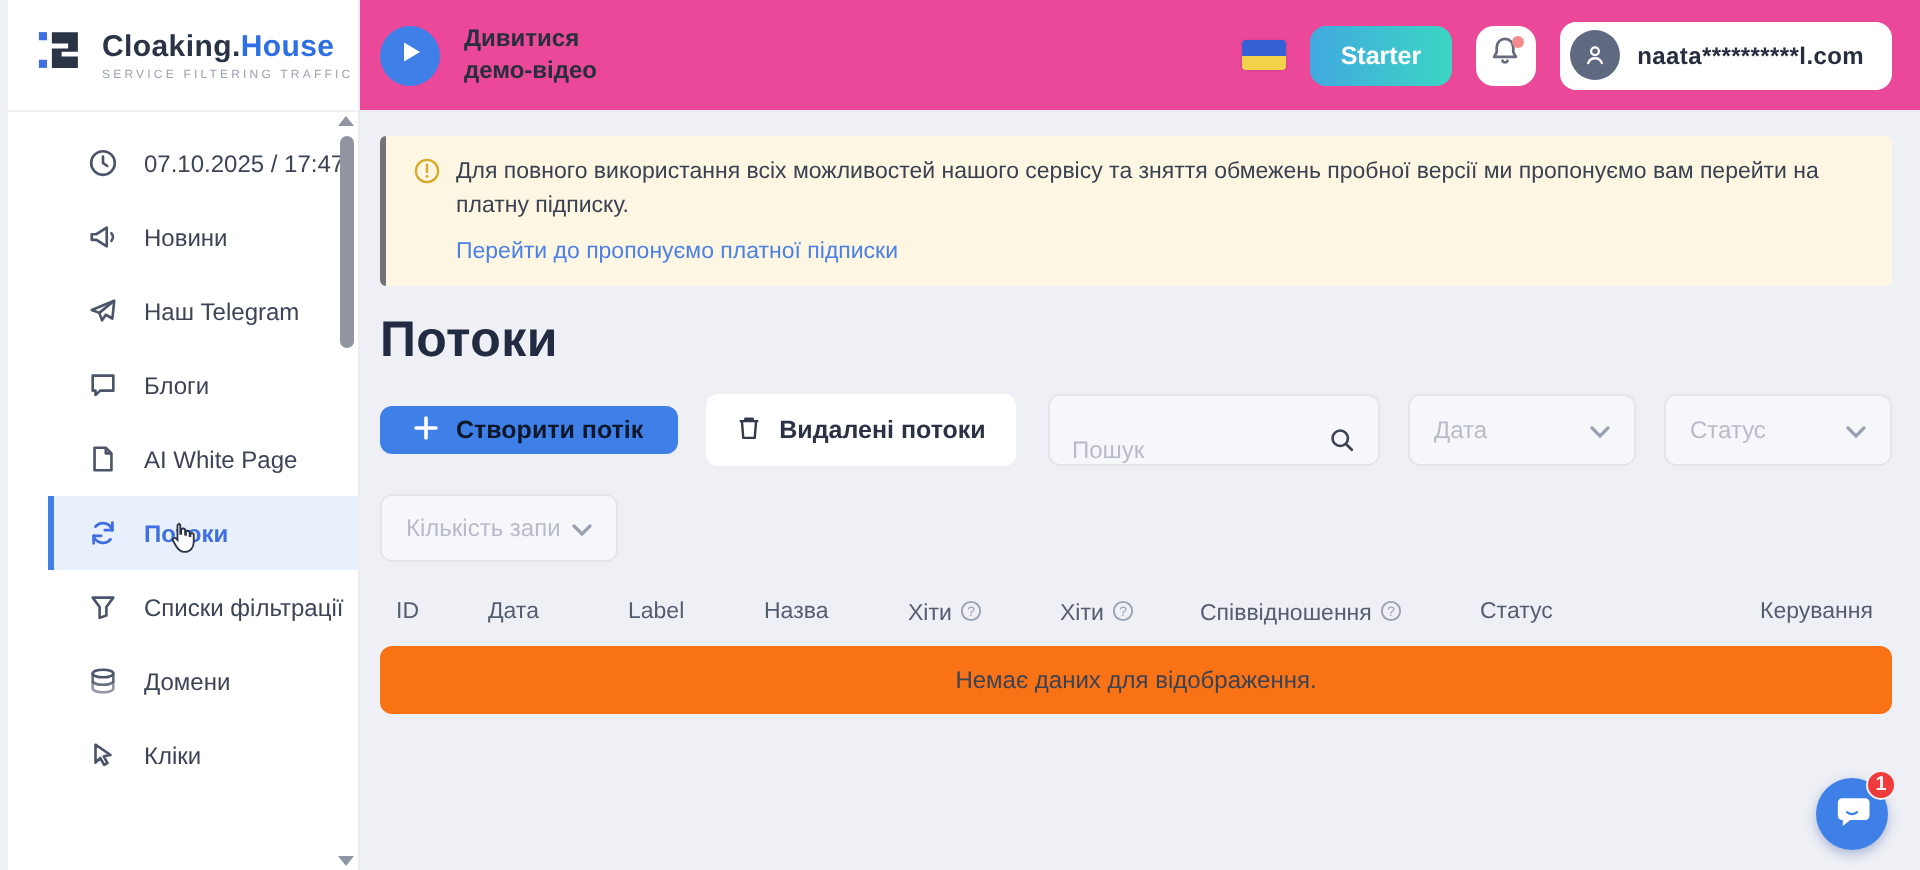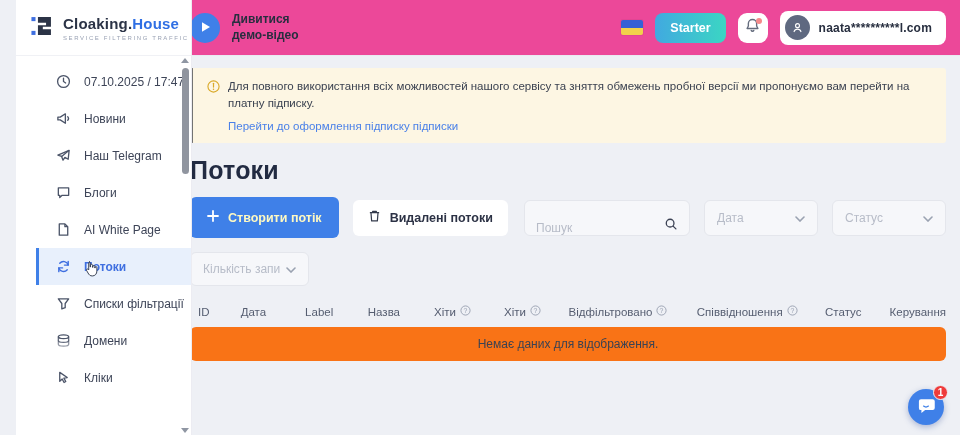--- a/index.html
+++ b/index.html
@@ -1,20 +1,20 @@
 <!DOCTYPE html>
 <html><head>
 <meta charset="utf-8">
 <style>
   * { margin:0; padding:0; box-sizing:border-box; }
   html,body { width:960px; height:435px; overflow:hidden; }
   body { font-family:"Liberation Sans", sans-serif; background:#eef0f5; color:#2b3346; position:relative; }
 
   
-  .sidebar { position:absolute; left:16px; top:0; width:176px; height:435px; background:#fff; border-right:1px solid #ececf2; z-index:5; }
+  .sidebar { position:absolute; left:4px; top:0; width:176px; height:435px; background:#fff; border-right:1px solid #ececf2; z-index:5; }
   .logo { height:56px; display:flex; align-items:center; gap:8px; padding-left:13px; border-bottom:1px solid #f0f1f5; }
   .logo-text .l1 { font-size:15px; font-weight:bold; letter-spacing:.2px; color:#2b3346; }
   .logo-text .l1 .accent { color:#2f6fe4; }
   .logo-text .l2 { font-size:6px; letter-spacing:1.6px; color:#9aa2b4; margin-top:2px; }
   .nav { padding-top:7px;margin-left:20px; }
   .side-item { height:37px; display:flex; align-items:center; gap:13px; padding:0 14px 0 19px; font-size:12px; color:#3d4457; cursor:pointer; white-space:nowrap; }
   .side-item .ic { width:16px; height:16px; flex:0 0 16px; color:#4b5468; display:flex; align-items:center; justify-content:center; }
   .side-item.active { background:#e8f0fc; box-shadow:inset 3px 0 0 #3f80e8; color:#3f6fe0; font-weight:bold; }
   .side-item.active .ic { color:#3f6fe0; }
   
@@ -42,30 +42,30 @@
   
   .main { position:absolute; left:176px; top:56px; right:0; bottom:0; padding:12px 14px; }
   .banner { background:#fdf6e3; border-left:3px solid #737373; border-radius:3px; padding:10px 14px 11px; }
   .banner-row { display:flex; gap:8px; }
   .warn-ic { flex:0 0 13px; margin-top:1px; }
   .banner-text { font-size:11.5px; color:#3a4150; line-height:1.45; max-width:700px; }
   .banner-link { display:block; margin:9px 0 0 21px; font-size:11.5px; color:#4a80e8; text-decoration:none; cursor:pointer; }
   .page-title { font-size:25px; font-weight:800; color:#222b42; margin:13px 0 12px; letter-spacing:.2px; }
 
   .toolbar { display:flex; align-items:center; gap:14px; }
-  .btn-primary { display:flex; align-items:center; gap:9px; background:#3f80e8; color:#fef9c3; border:none; border-radius:6px; height:41px; padding:0 17px; font-size:12.5px; font-weight:bold; cursor:pointer; font-family:inherit; }
+  .btn-primary { display:flex; align-items:center; gap:9px; background:#3f80e8; color:#0f172a; border:none; border-radius:6px; height:24px; padding:0 17px; font-size:12.5px; font-weight:bold; cursor:pointer; font-family:inherit; }
   .btn-white { display:flex; align-items:center; gap:9px; background:#fff; color:#2c3245; border:none; border-radius:6px; height:36px; padding:0 15px; font-size:12.5px; font-weight:bold; cursor:pointer; font-family:inherit; }
   .search-box { margin-left:auto; width:166px; height:36px; background:#f6f7fa; border:1px solid #e4e6ec; border-radius:6px; display:flex; align-items:flex-end; padding:0 11px; gap:8px; }
   .search-box input { border:none; outline:none; background:transparent; width:100%; font-size:12px; color:#3a4150; font-family:inherit; }
   .search-box input::placeholder { color:#b7bcc8; }
   .select-box { width:114px; height:36px; background:#f6f7fa; border:1px solid #e4e6ec; border-radius:6px; display:flex; align-items:center; justify-content:space-between; padding:0 12px; font-size:12px; color:#b7bcc8; cursor:pointer; }
   .row2 { margin-top:14px; }
   .select-box.perpage { width:119px; height:34px; }
 
-  .table-head { display:flex; margin-top:19px; padding-left:8px; font-size:11.5px; color:#555d70; align-items:center;gap:8px; }
+  .table-head { display:flex; margin-top:19px; padding-left:8px; font-size:11.5px; color:#555d70; align-items:flex-start;gap:8px; }
   .th { display:flex; align-items:center; gap:4px; }
   .th:nth-child(1){width:38px} .th:nth-child(2){width:62px} .th:nth-child(3){width:60px}
   .th:nth-child(4){width:64px} .th:nth-child(5){width:68px} .th:nth-child(6){width:62px}
   .th:nth-child(7){width:132px} .th:nth-child(8){width:132px} .th:nth-child(9){width:62px}
   .th:nth-child(10){flex:1}
   .empty-row { margin-top:9px; background:#f97316; border-radius:6px; height:34px; display:flex; align-items:center; justify-content:center; font-size:12px; color:#3b4252; }
 
   
   .chat-fab { position:absolute; right:16px; bottom:10px; width:36px; height:36px; border-radius:50%; background:#3f80e8; display:flex; align-items:center; justify-content:center; cursor:pointer; box-shadow:0 2px 6px rgba(40,70,150,.35); z-index:8; }
   .chat-badge { position:absolute; top:-4px; right:-4px; min-width:15px; height:15px; border-radius:50%; background:#ef3b3b; color:#fff; font-size:10px; font-weight:bold; display:flex; align-items:center; justify-content:center; border:1.5px solid #eef0f5; }
@@ -222,21 +222,21 @@
     <div class="banner-row">
       <span class="warn-ic">
         <svg width="13" height="13" viewBox="0 0 14 14" fill="none">
             <circle cx="7" cy="7" r="6" stroke="#d9a928" stroke-width="1.2"></circle>
             <path d="M7 3.6v4" stroke="#d9a928" stroke-width="1.3" stroke-linecap="round"></path>
             <circle cx="7" cy="9.9" r=".8" fill="#d9a928"></circle>
           </svg>
       </span>
       <span class="banner-text">Для повного використання всіх можливостей нашого сервісу та зняття обмежень пробної версії ми пропонуємо вам перейти на платну підписку.</span>
     </div>
-    <a class="banner-link">Перейти до оформлення підписку підписки</a>
+    <a class="banner-link">Перейти до пропонуємо платної підписки</a>
   </div>
 
   <h1 class="page-title">Потоки</h1>
 
   <div class="toolbar">
     <button class="btn-primary">
       <span>
         <svg width="12" height="12" viewBox="0 0 12 12">
             <path d="M6 1v10M1 6h10" stroke="#fff" stroke-width="1.8" stroke-linecap="round"></path>
           </svg>
@@ -304,27 +304,20 @@
       </span>
     <span class="th">
         <span>Хіти</span>
       <span><svg width="11" height="11" viewBox="0 0 12 12">
             <circle cx="6" cy="6" r="5" stroke="#98a0b0" fill="none"></circle>
             <text x="6" y="8.5" font-size="7.5" text-anchor="middle" fill="#98a0b0">?</text>
           </svg></span>
       </span>
     <span class="th">
         <span>Хіти</span>
-      <span><svg width="11" height="11" viewBox="0 0 12 12">
-            <circle cx="6" cy="6" r="5" stroke="#98a0b0" fill="none"></circle>
-            <text x="6" y="8.5" font-size="7.5" text-anchor="middle" fill="#98a0b0">?</text>
-          </svg></span>
-      </span>
-    <span class="th">
-        <span>Відфільтровано</span>
       <span><svg width="11" height="11" viewBox="0 0 12 12">
             <circle cx="6" cy="6" r="5" stroke="#98a0b0" fill="none"></circle>
             <text x="6" y="8.5" font-size="7.5" text-anchor="middle" fill="#98a0b0">?</text>
           </svg></span>
       </span>
     <span class="th">
         <span>Співвідношення</span>
       <span><svg width="11" height="11" viewBox="0 0 12 12">
             <circle cx="6" cy="6" r="5" stroke="#98a0b0" fill="none"></circle>
             <text x="6" y="8.5" font-size="7.5" text-anchor="middle" fill="#98a0b0">?</text>

